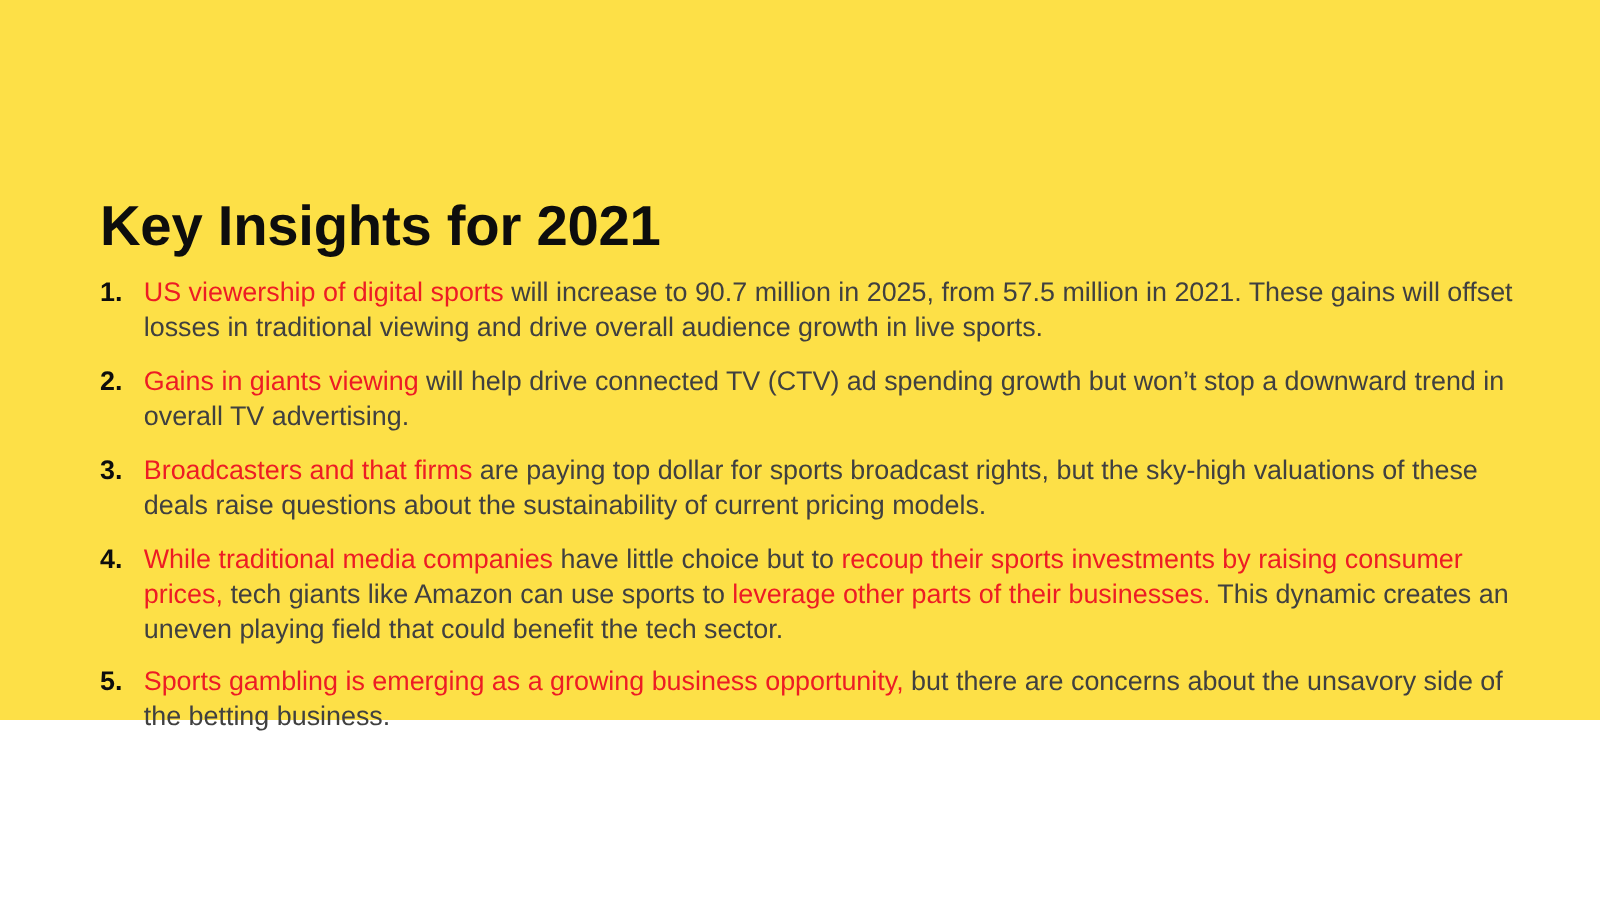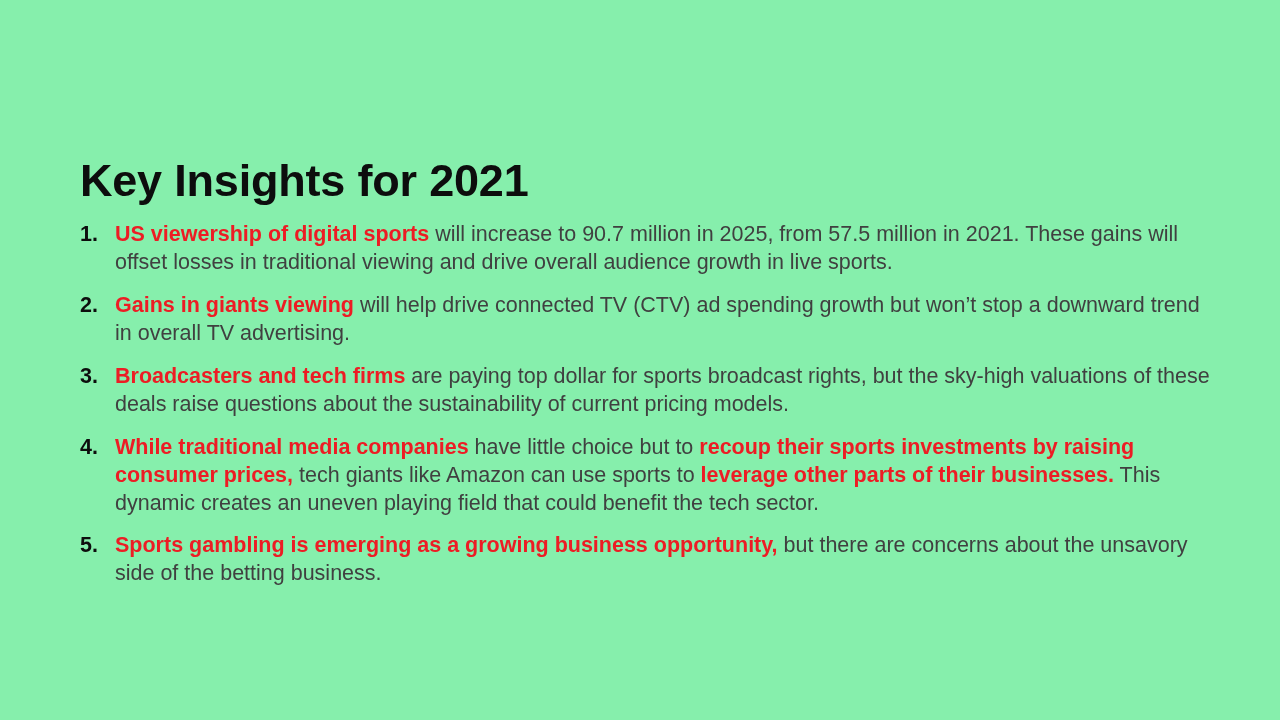--- a/index.html
+++ b/index.html
@@ -10,22 +10,22 @@
   body {
     width: 1280px;
     height: 720px;
     background: #FFFFFF;
     font-family: "Liberation Sans", sans-serif;
     overflow: hidden;
   }
   .slide {
     position: relative;
     width: 1280px;
-    height: 720px;
-    background: #86efac;
+    height: 576px;
+    background: #fde047;
     box-sizing: border-box;
   }
   .slide-title {
     position: absolute;
     left: 80px;
     top: 126px;
     font-size: 45px;
     font-weight: bold;
     color: #0D0D0D;
     letter-spacing: -0.2px;
@@ -60,21 +60,21 @@
     font-weight: bold;
     color: #0D0D0D;
     font-size: 21.5px;
     line-height: 1.30;
   }
   .insight-body {
     display: block;
   }
   .hl {
     color: #ED1C24;
-    font-weight: bold;
+    font-weight: normal;
   }
   .plain {
     color: #404040;
     font-weight: normal;
   }
 </style>
 </head>
 <body>
 
 <div class="slide">
@@ -85,21 +85,21 @@
       <li class="insight-item">
         <span class="insight-marker">1.</span>
         <span class="insight-body"><span class="hl">US viewership of digital sports</span><span class="plain"> will increase to 90.7 million in 2025, from 57.5 million in 2021. These gains will offset losses in traditional viewing and drive overall audience growth in live sports.</span></span>
       </li>
       <li class="insight-item">
         <span class="insight-marker">2.</span>
         <span class="insight-body"><span class="hl">Gains in giants viewing</span><span class="plain"> will help drive connected TV (CTV) ad spending growth but won’t stop a downward trend in overall TV advertising.</span></span>
       </li>
       <li class="insight-item">
         <span class="insight-marker">3.</span>
-        <span class="insight-body"><span class="hl">Broadcasters and tech firms</span><span class="plain"> are paying top dollar for sports broadcast rights, but the sky-high valuations of these deals raise questions about the sustainability of current pricing models.</span></span>
+        <span class="insight-body"><span class="hl">Broadcasters and that firms</span><span class="plain"> are paying top dollar for sports broadcast rights, but the sky-high valuations of these deals raise questions about the sustainability of current pricing models.</span></span>
       </li>
       <li class="insight-item">
         <span class="insight-marker">4.</span>
         <span class="insight-body"><span class="hl">While traditional media companies</span><span class="plain"> have little choice but to </span><span class="hl">recoup their sports investments by raising consumer prices,</span><span class="plain"> tech giants like Amazon can use sports to </span><span class="hl">leverage other parts of their businesses.</span><span class="plain"> This dynamic creates an uneven playing field that could benefit the tech sector.</span></span>
       </li>
       <li class="insight-item">
         <span class="insight-marker">5.</span>
         <span class="insight-body"><span class="hl">Sports gambling is emerging as a growing business opportunity,</span><span class="plain"> but there are concerns about the unsavory side of the betting business.</span></span>
       </li>
     </ol>

